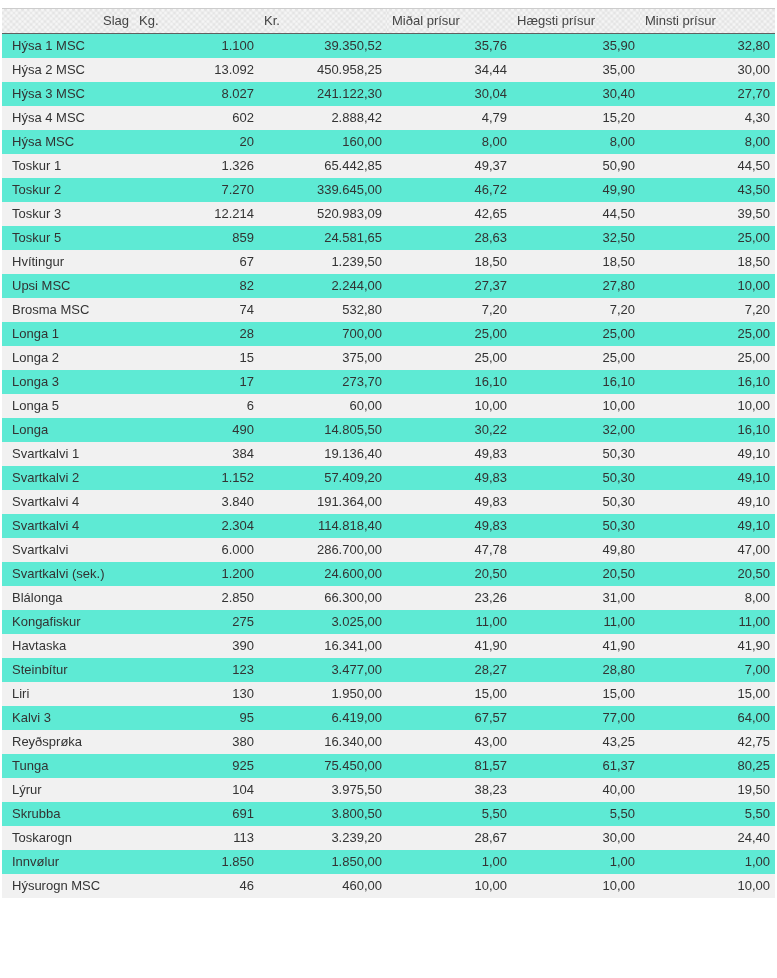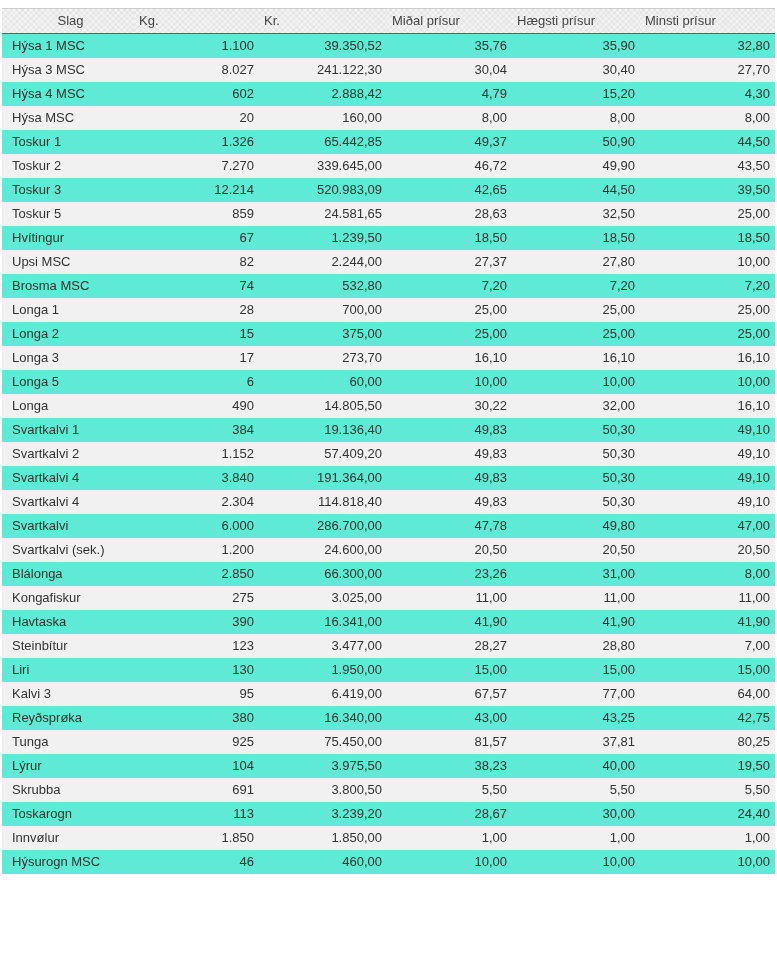--- a/index.html
+++ b/index.html
@@ -37,21 +37,21 @@
     line-height: 14px;
     border-top: 1px solid var(--header-border-top);
     border-bottom: 1px solid var(--header-border-bottom);
     background:
       repeating-linear-gradient(45deg,  #fafafa 0px, #fafafa 2px, #f1f1f1 2px, #f1f1f1 4px),
       repeating-linear-gradient(135deg, #fafafa 0px, #fafafa 2px, #f1f1f1 2px, #f1f1f1 4px);
     background-blend-mode: multiply;
     white-space: nowrap;
     overflow: hidden;
   }
-  table.price-table thead th.align-left { text-align: center; padding-left: 10px; }
+  table.price-table thead th.align-left { text-align: right; padding-left: 10px; }
   table.price-table td {
     padding: 5px 5px;
     line-height: 14px;
     text-align: right;
     white-space: nowrap;
     overflow: hidden;
   }
   table.price-table td.align-left { text-align: left; padding-left: 10px; }
   table.price-table tbody tr { background: #5eead4; }
   table.price-table tbody tr:nth-child(even) { background: var(--row-stripe); }
@@ -89,20 +89,28 @@
     <tbody>
         <tr>
           <td class="align-left">Hýsa 1 MSC</td>
           <td class="">1.100</td>
           <td class="">39.350,52</td>
           <td class="">35,76</td>
           <td class="">35,90</td>
           <td class="">32,80</td>
         </tr>
         <tr>
+          <td class="align-left">Hýsa 2 MSC</td>
+          <td class="">13.092</td>
+          <td class="">450.958,25</td>
+          <td class="">34,44</td>
+          <td class="">35,00</td>
+          <td class="">30,00</td>
+        </tr>
+        <tr>
           <td class="align-left">Hýsa 3 MSC</td>
           <td class="">8.027</td>
           <td class="">241.122,30</td>
           <td class="">30,04</td>
           <td class="">30,40</td>
           <td class="">27,70</td>
         </tr>
         <tr>
           <td class="align-left">Hýsa 4 MSC</td>
           <td class="">602</td>
@@ -317,21 +325,21 @@
           <td class="">16.340,00</td>
           <td class="">43,00</td>
           <td class="">43,25</td>
           <td class="">42,75</td>
         </tr>
         <tr>
           <td class="align-left">Tunga</td>
           <td class="">925</td>
           <td class="">75.450,00</td>
           <td class="">81,57</td>
-          <td class="">37,81</td>
+          <td class="">61,37</td>
           <td class="">80,25</td>
         </tr>
         <tr>
           <td class="align-left">Lýrur</td>
           <td class="">104</td>
           <td class="">3.975,50</td>
           <td class="">38,23</td>
           <td class="">40,00</td>
           <td class="">19,50</td>
         </tr>

